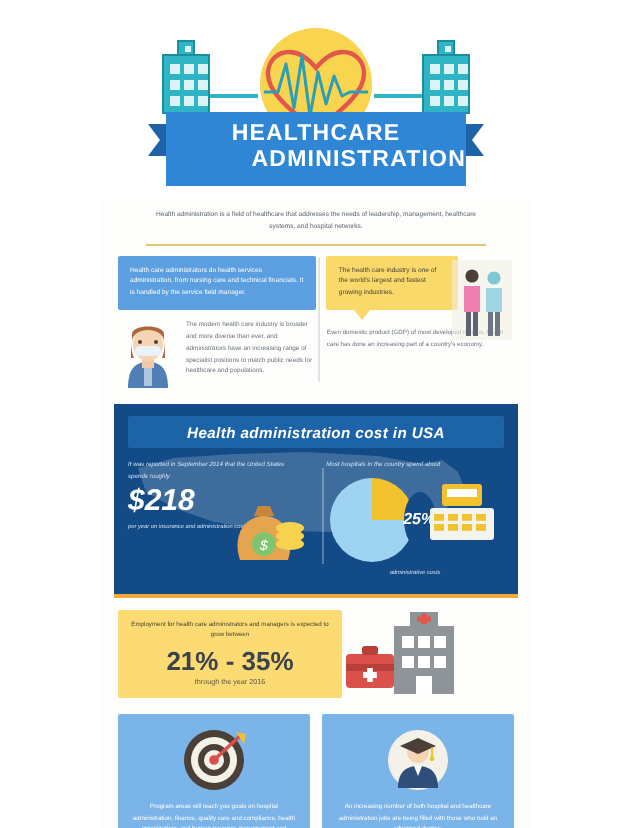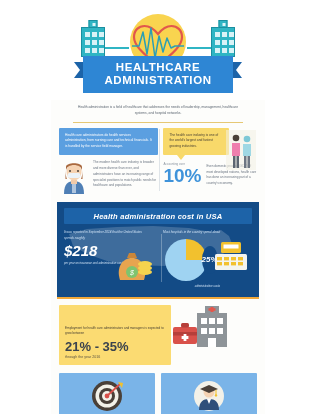--- a/index.html
+++ b/index.html
@@ -69,21 +69,21 @@
     width: 150px; padding: 5px 0 6px;
     background: #2e86d4;
     text-align: center;
     z-index: 4;
   }
   .ribbon .t1, .ribbon .t2 {
     color: #ffffff; font-weight: bold; letter-spacing: .6px;
     line-height: 1.12;
   }
   .ribbon .t1 { font-size: 11.5px; }
-  .ribbon .t2 { font-size: 11.5px; }
+  .ribbon .t2 { font-size: 11.5px; text-align: right; }
   .ribbon-tail {
     position: absolute; top: 62px; width: 14px; height: 16px;
     background: #1c63a8; z-index: 3;
   }
   .ribbon-tail.l { left: 50%; margin-left: -84px;
     clip-path: polygon(0 0, 100% 0, 100% 100%, 0 100%, 6px 50%); }
   .ribbon-tail.r { left: 50%; margin-left: 70px;
     clip-path: polygon(0 0, 100% 0, calc(100% - 6px) 50%, 100% 100%, 0 100%); }
 
   .lede {
@@ -179,21 +179,21 @@
   }
   .donutcap { font-size: 2.9px; color: #cfe2f5; text-align: center; margin-top: 3px; }
   .regwrap { position: absolute; right: 1px; top: 8px; width: 40px; height: 34px; }
 
   .underbar { margin: 0 6px; height: 2px; background: #f2a93b; }
 
   
   .sec3 { position: relative; display: flex; padding: 6px 8px 4px; align-items: flex-start; }
   .projbox {
     background: #fbdb72; color: #4a4233;
-    width: 112px; padding: 21px 6px 6px; text-align: left;
+    width: 112px; padding: 5px 6px 6px; text-align: center;
     border-radius: 1px;
   }
   .projcap { font-size: 3.1px; line-height: 1.75; }
   .projnum { font-size: 13px; font-weight: bold; color: #3b434d; margin: 2px 0 1px; }
   .projsub { font-size: 3.6px; color: #5b5444; }
   .hosp { position: relative; flex: 1; height: 44px; }
 
   
   .sec4 { display: flex; gap: 6px; padding: 4px 8px 6px; }
   .card {
@@ -291,24 +291,20 @@
           <circle cx="10" cy="8" r="3.3" fill="#4a4038"></circle>
           <path d="M6 13 h8 v13 h-8 Z" fill="#ef7fae"></path>
           <path d="M7 26 h2.5 v12 h-2.5 Z M10.5 26 h2.5 v12 h-2.5 Z" fill="#5b6470"></path>
           <circle cx="21" cy="9" r="3.3" fill="#7ec8d6"></circle>
           <path d="M17 14 h8 v12 h-8 Z" fill="#9fd8e4"></path>
           <path d="M18 26 h2.5 v12 h-2.5 Z M21.5 26 h2.5 v12 h-2.5 Z" fill="#6d7682"></path>
         </svg>
       </div>
 
       <div class="statrow">
-        <div>
-          <div class="statlbl">Accounting over</div>
-          <div class="bignum">10%</div>
-        </div>
         <div class="stattxt">Even domestic product (GDP) of most developed nations, health care has done an increasing part of a country's economy.</div>
       </div>
     </div>
   </div>
 
   <div class="navy">
     <div class="usmap">
       <svg viewBox="0 0 190 54" width="190" height="54">
         <path d="M8 16 L26 11 L56 9 L92 8 L128 10 L150 14 L160 12 L168 18 L172 28
                  L162 36 L150 42 L132 46 L104 48 L72 47 L46 43 L26 36 L12 28 Z" fill="#ffffff"></path>

